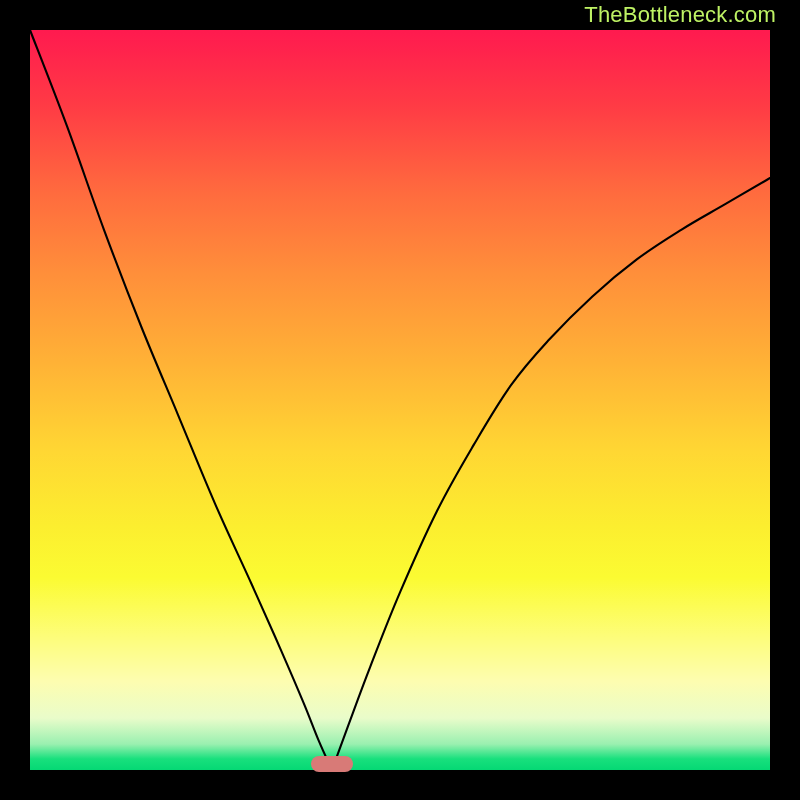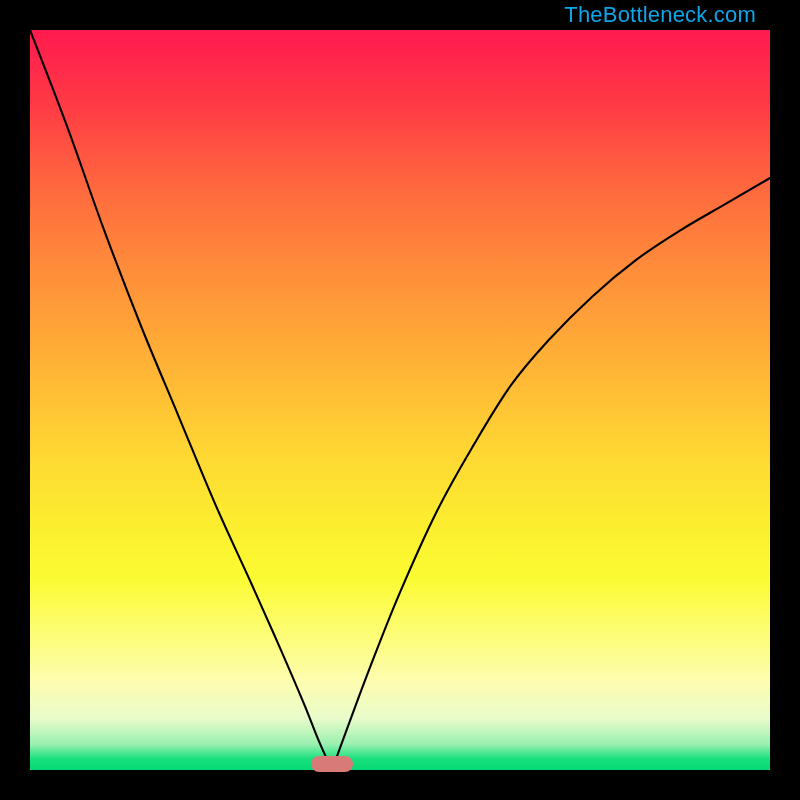--- a/index.html
+++ b/index.html
@@ -39,22 +39,22 @@
       #fdfdb0 88%,
       #e9fcca 93%,
       #9af0b0 96.5%,
       #18e07d 98.5%,
       #05d874 100%
     );
   }
   .watermark {
     position: absolute;
     top: 2px;
-    right: 44px;
-    color: #0ea5e9;
+    right: 24px;
+    color: #bef264;
     font-size: 22px;
     font-weight: 500;
     letter-spacing: 0.2px;
     user-select: none;
   }
   .marker {
     position: absolute;
     width: 42px;
     height: 16px;
     background: #d87a77;

